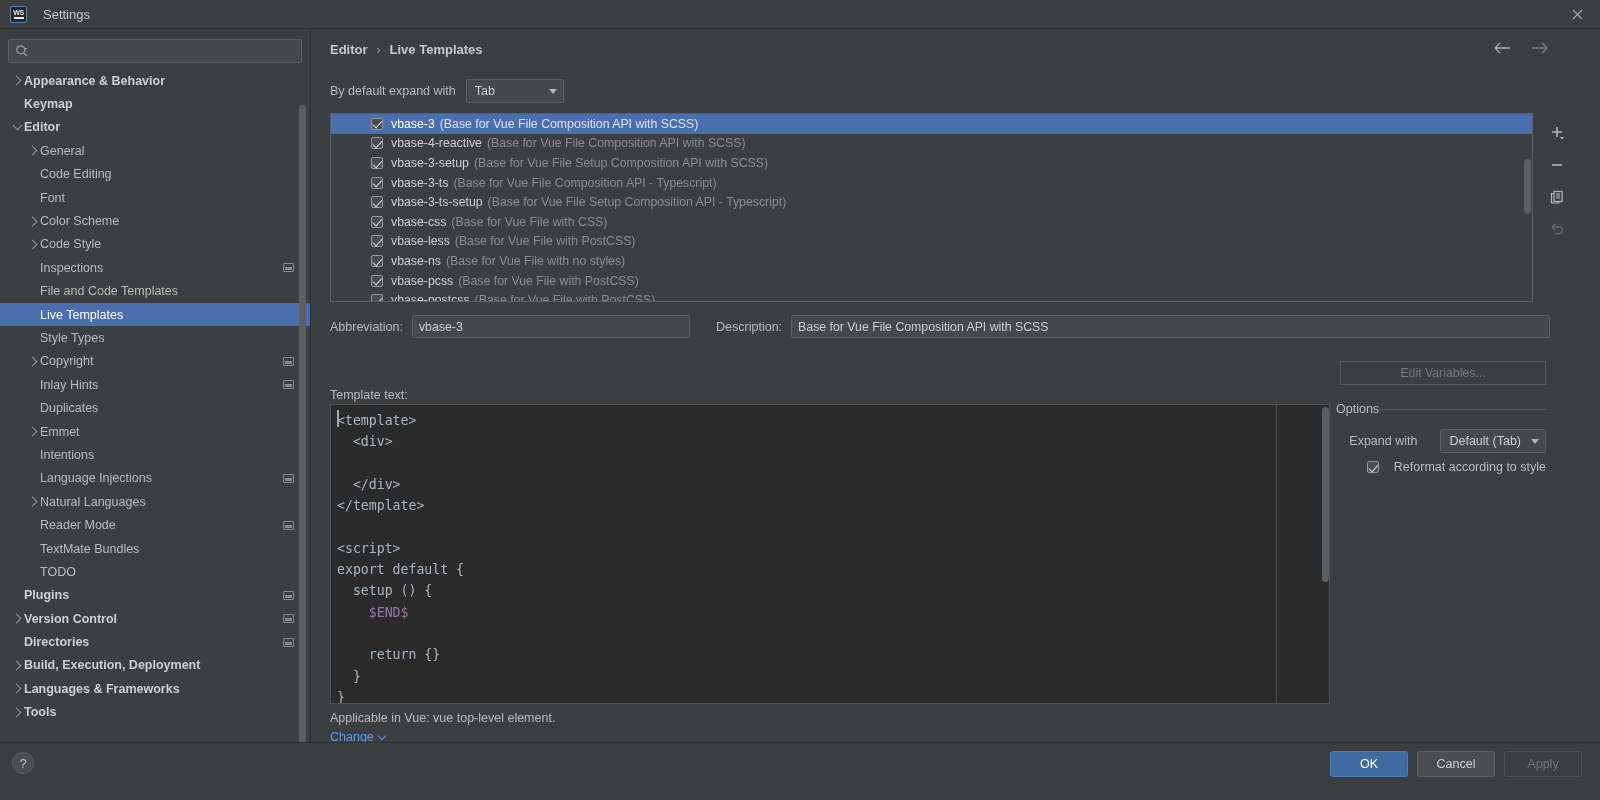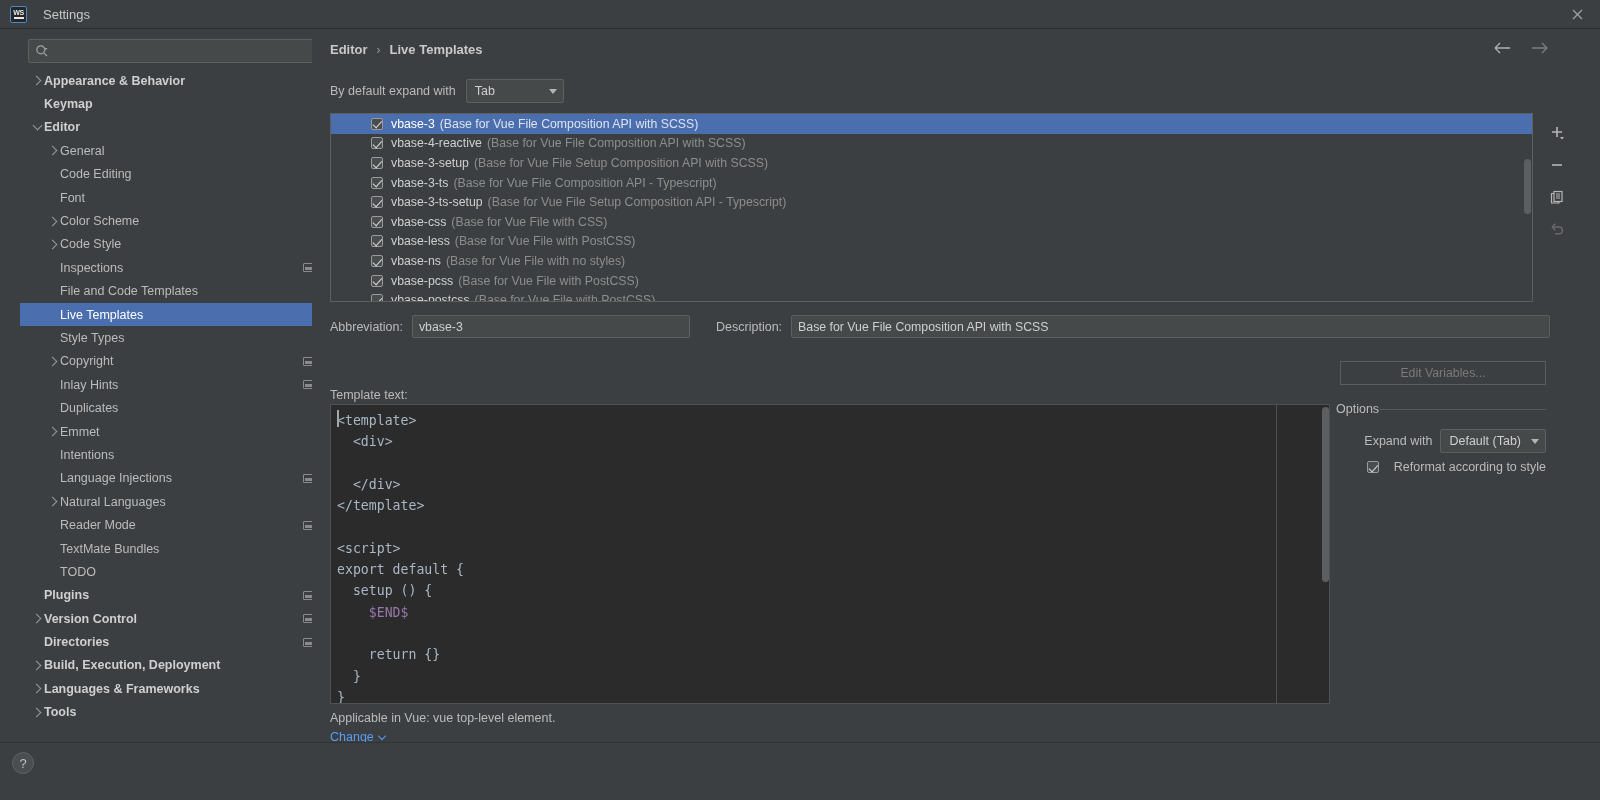--- a/index.html
+++ b/index.html
@@ -46,21 +46,20 @@
   }
   .win-close svg { opacity: .75; }
 
   
   .sidebar {
     position: absolute; left: 0; top: 29px;
     width: 311px; height: 713px;
     background: #3c3f41;
     border-right: 1px solid #323232;
     overflow: hidden;
-    margin-left: 20px;
   }
   .search-wrap { padding: 10px 8px 0 8px; }
   .search-box {
     height: 24px; width: 294px;
     background: #45494a;
     border: 1px solid #5e6060;
     border-radius: 2px;
     display: flex; align-items: center;
     padding: 0 6px;
   }
@@ -261,21 +260,21 @@
     cursor: default;
   }
   .options-head {
     position: absolute; left: 1024px; top: 373px;
     width: 210px; display: flex; align-items: center; 
   }
   .options-head .t { font-size: 12.5px; color: #bbbbbb; }
   .options-head .line { flex: 1; height: 1px; background: #565a5c; }
   .expand-with {
     position: absolute; left: 1024px; top: 400px;
-    width: 210px; display: flex; align-items: center; justify-content: flex-end; gap: 8px;
+    width: 210px; display: flex; align-items: center; justify-content: flex-end; gap: 23px;
   }
   .expand-with .lbl2 { font-size: 12.5px; color: #bbbbbb; }
   .reformat {
     position: absolute; left: 1024px; top: 431px;
     width: 210px; display: flex; align-items: center; justify-content: flex-end; gap: 7px;
   }
   .reformat .lbl3 { font-size: 12.5px; color: #bbbbbb; }
 
   
   .footer {
@@ -648,14 +647,25 @@
     <div class="reformat">
       <span class="cbx"></span>
       <span class="lbl3">Reformat according to style</span>
     </div>
   </div>
 
   <div class="footer">
     <div class="help-btn">
       <span>?</span>
     </div>
+    <div class="btns">
+      <div class="btn primary">
+        <span>OK</span>
+      </div>
+      <div class="btn normal">
+        <span>Cancel</span>
+      </div>
+      <div class="btn disabled">
+        <span>Apply</span>
+      </div>
+    </div>
   </div>
 </div>
 
 </body></html>

